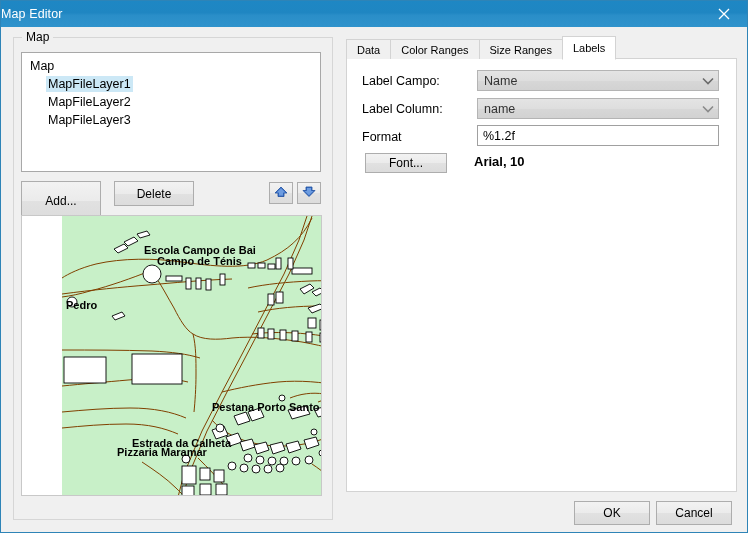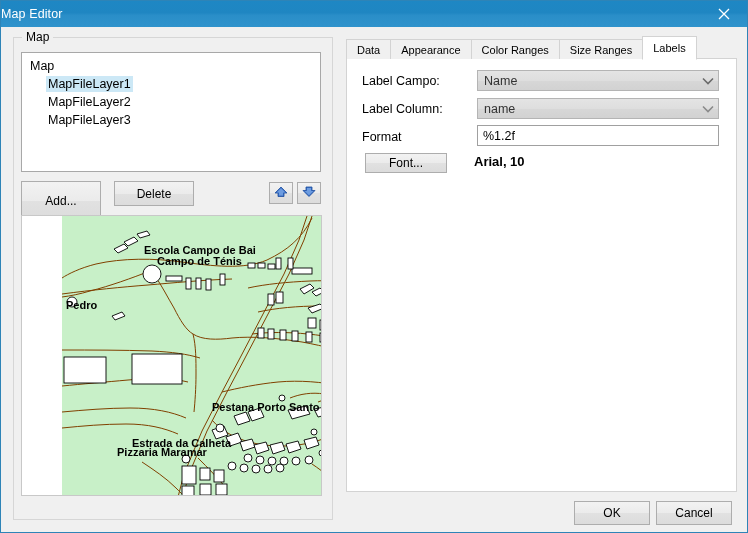--- a/index.html
+++ b/index.html
@@ -386,21 +386,20 @@
         <text x="266" y="219">Praia d</text>
         <text x="70" y="231">Estrada da Calheta</text>
         <text x="55" y="240">Pizzaria Maramar</text>
       </g>
     </svg>
   </div>
 
   <div id="tab-host">
     <div id="tab-strip">
       <div class="tab">Data</div>
-      <div class="tab">Appearance</div>
       <div class="tab">Color Ranges</div>
       <div class="tab">Size Ranges</div>
       <div class="tab active">Labels</div>
     </div>
     <div id="tab-page"></div>
   </div>
 
   <div class="field-label" style="left:361px; top:73px;">Label Campo:</div>
   <div class="combo" style="left:476px; top:69px; width:242px;">
     <div class="cval">Name</div>

